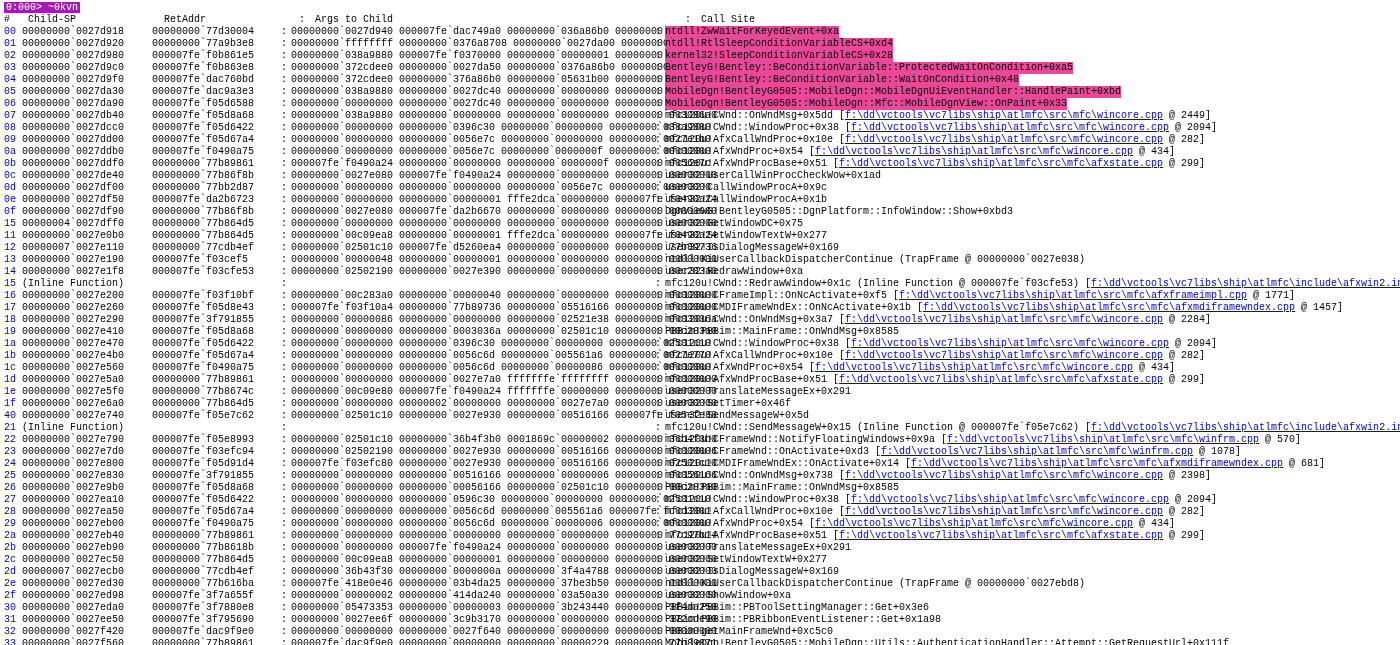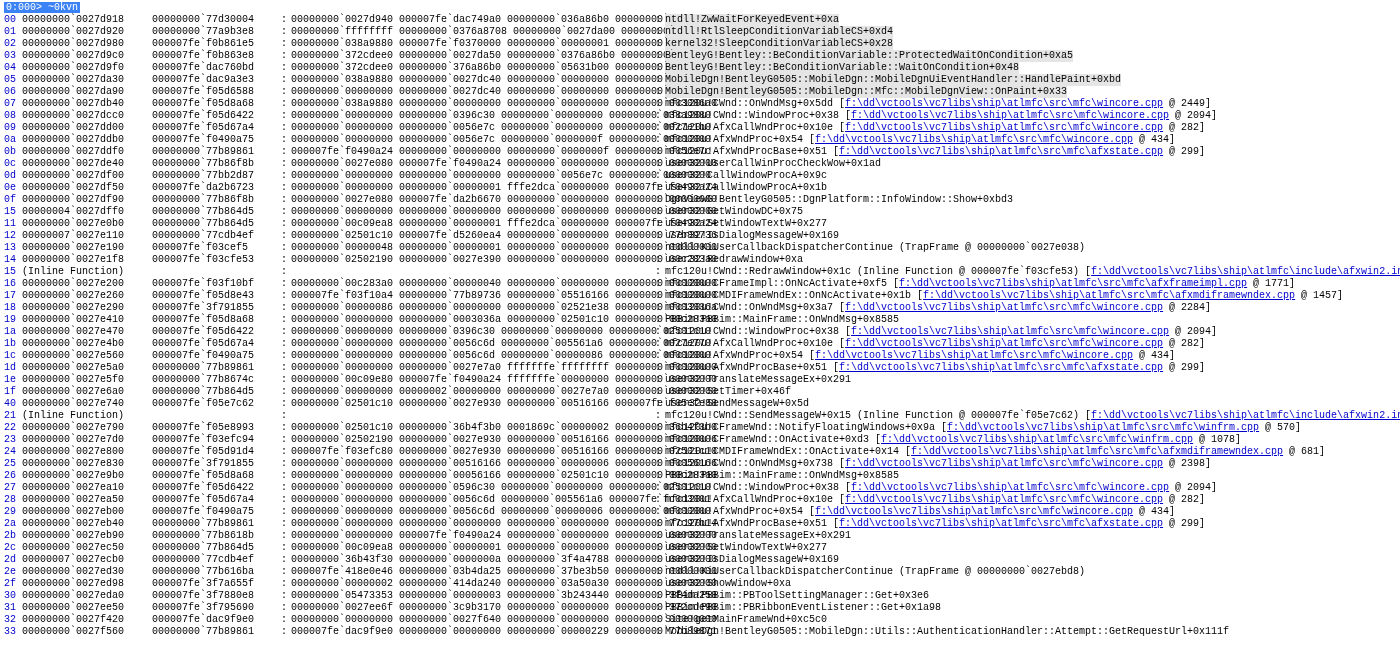--- a/index.html
+++ b/index.html
@@ -1,38 +1,47 @@
 <!DOCTYPE html>
 <html><head>
 <meta charset="utf-8">
 <style>
   html,body{margin:0;padding:0;background:#fff;color:#000;font-family:Consolas,'Courier New',monospace;font-size:10px;line-height:12px;white-space:nowrap}
   #wrap{width:1400px;height:645px;overflow:hidden;position:relative;padding:2px 4px;box-sizing:border-box}
-  .sel{background:#3b82f6;color:#fff;padding:0 2px}
+  .sel{background:#a21caf;color:#fff;padding:0 2px}
   .hdr span{display:inline-block}
   .row{height:12px}
   .idx{display:inline-block;width:18px;color:#0000cc;cursor:pointer}
   .mono{display:inline-block}
   .c-child{width:130px}
   .c-ret{width:125px}
   .c-sep{width:14px;text-align:center}
   .c-args{width:360px}
   .cs{display:inline-block}
-  .hl{background:#e5e5e5}
+  .hl{background:#ec4899}
   a.src{color:#0000cc;text-decoration:underline;cursor:pointer}
   .tail{color:#000}
 </style>
 </head>
 <body>
 <div id="wrap">
 
 <div>
   <span class="sel">0:000&gt; ~0kvn</span>
 </div>
 
+<div class="hdr">
+  <span class="mono" style="width:18px">#</span>
+  <span class="mono c-child">Child-SP</span>
+  <span class="mono c-ret">RetAddr</span>
+  <span class="mono c-sep">:</span>
+  <span class="mono c-args">Args to Child</span>
+  <span class="mono c-sep">:</span>
+  <span class="mono">Call Site</span>
+</div>
 
 <div id="rows">
       <div class="row"><span class="idx">00</span><span class="mono c-child">00000000`0027d918</span><span class="mono c-ret">00000000`77d30004</span><span class="mono c-sep">:</span><span class="mono c-args">00000000`0027d940 000007fe`dac749a0 00000000`036a86b0 00000000`372cde90</span><span class="mono c-sep">:</span><span class="cs hl"><span>ntdll!ZwWaitForKeyedEvent+0xa</span></span></div>
       <div class="row"><span class="idx">01</span><span class="mono c-child">00000000`0027d920</span><span class="mono c-ret">00000000`77a9b3e8</span><span class="mono c-sep">:</span><span class="mono c-args">00000000`ffffffff 00000000`0376a8708 00000000`0027da00 00000000`376a8708</span><span class="mono c-sep">:</span><span class="cs hl"><span>ntdll!RtlSleepConditionVariableCS+0xd4</span></span></div>
       <div class="row"><span class="idx">02</span><span class="mono c-child">00000000`0027d980</span><span class="mono c-ret">000007fe`f0b861e5</span><span class="mono c-sep">:</span><span class="mono c-args">00000000`038a9880 000007fe`f0370000 00000000`00000001 00000000`00000000</span><span class="mono c-sep">:</span><span class="cs hl"><span>kernel32!SleepConditionVariableCS+0x28</span></span></div>
       <div class="row"><span class="idx">03</span><span class="mono c-child">00000000`0027d9c0</span><span class="mono c-ret">000007fe`f0b863e8</span><span class="mono c-sep">:</span><span class="mono c-args">00000000`372cdee0 00000000`0027da50 00000000`0376a86b0 00000000`77b87270</span><span class="mono c-sep">:</span><span class="cs hl"><span>BentleyG!Bentley::BeConditionVariable::ProtectedWaitOnCondition+0xa5</span></span></div>
       <div class="row"><span class="idx">04</span><span class="mono c-child">00000000`0027d9f0</span><span class="mono c-ret">000007fe`dac760bd</span><span class="mono c-sep">:</span><span class="mono c-args">00000000`372cdee0 00000000`376a86b0 00000000`05631b00 00000000`00000000</span><span class="mono c-sep">:</span><span class="cs hl"><span>BentleyG!Bentley::BeConditionVariable::WaitOnCondition+0x48</span></span></div>
       <div class="row"><span class="idx">05</span><span class="mono c-child">00000000`0027da30</span><span class="mono c-ret">000007fe`dac9a3e3</span><span class="mono c-sep">:</span><span class="mono c-args">00000000`038a9880 00000000`0027dc40 00000000`00000000 00000000`00000000</span><span class="mono c-sep">:</span><span class="cs hl"><span>MobileDgn!BentleyG0505::MobileDgn::MobileDgnUiEventHandler::HandlePaint+0xbd</span></span></div>
       <div class="row"><span class="idx">06</span><span class="mono c-child">00000000`0027da90</span><span class="mono c-ret">000007fe`f05d6588</span><span class="mono c-sep">:</span><span class="mono c-args">00000000`00000000 00000000`0027dc40 00000000`00000000 00000000`00000000</span><span class="mono c-sep">:</span><span class="cs hl"><span>MobileDgn!BentleyG0505::MobileDgn::Mfc::MobileDgnView::OnPaint+0x33</span></span></div>
       <div class="row"><span class="idx">07</span><span class="mono c-child">00000000`0027db40</span><span class="mono c-ret">000007fe`f05d8a68</span><span class="mono c-sep">:</span><span class="mono c-args">00000000`038a9880 00000000`00000000 00000000`00000000 00000000`003086a0</span><span class="mono c-sep">:</span><span class="cs"><span>mfc120u!CWnd::OnWndMsg+0x5dd [</span><a class="src">f:\dd\vctools\vc7libs\ship\atlmfc\src\mfc\wincore.cpp</a><span class="tail"> @ 2449]</span></span></div>
@@ -71,17 +80,17 @@
       <div class="row"><span class="idx">28</span><span class="mono c-child">00000000`0027ea50</span><span class="mono c-ret">000007fe`f05d67a4</span><span class="mono c-sep">:</span><span class="mono c-args">00000000`00000000 00000000`0056c6d 00000000`005561a6 000007fe`fc0d3001</span><span class="mono c-sep">:</span><span class="cs"><span>mfc120u!AfxCallWndProc+0x10e [</span><a class="src">f:\dd\vctools\vc7libs\ship\atlmfc\src\mfc\wincore.cpp</a><span class="tail"> @ 282]</span></span></div>
       <div class="row"><span class="idx">29</span><span class="mono c-child">00000000`0027eb00</span><span class="mono c-ret">000007fe`f0490a75</span><span class="mono c-sep">:</span><span class="mono c-args">00000000`00000000 00000000`0056c6d 00000000`00000006 00000000`00000000</span><span class="mono c-sep">:</span><span class="cs"><span>mfc120u!AfxWndProc+0x54 [</span><a class="src">f:\dd\vctools\vc7libs\ship\atlmfc\src\mfc\wincore.cpp</a><span class="tail"> @ 434]</span></span></div>
       <div class="row"><span class="idx">2a</span><span class="mono c-child">00000000`0027eb40</span><span class="mono c-ret">00000000`77b89861</span><span class="mono c-sep">:</span><span class="mono c-args">00000000`00000000 00000000`00000000 00000000`00000000 00000000`77c97b14</span><span class="mono c-sep">:</span><span class="cs"><span>mfc120u!AfxWndProcBase+0x51 [</span><a class="src">f:\dd\vctools\vc7libs\ship\atlmfc\src\mfc\afxstate.cpp</a><span class="tail"> @ 299]</span></span></div>
       <div class="row"><span class="idx">2b</span><span class="mono c-child">00000000`0027eb90</span><span class="mono c-ret">00000000`77b8618b</span><span class="mono c-sep">:</span><span class="mono c-args">00000000`00000000 000007fe`f0490a24 00000000`00000000 00000000`00000000</span><span class="mono c-sep">:</span><span class="cs"><span>user32!TranslateMessageEx+0x291</span></span></div>
       <div class="row"><span class="idx">2c</span><span class="mono c-child">00000000`0027ec50</span><span class="mono c-ret">00000000`77b864d5</span><span class="mono c-sep">:</span><span class="mono c-args">00000000`00c09ea8 00000000`00000001 00000000`00000000 00000000`00000000</span><span class="mono c-sep">:</span><span class="cs"><span>user32!SetWindowTextW+0x277</span></span></div>
       <div class="row"><span class="idx">2d</span><span class="mono c-child">00000007`0027ecb0</span><span class="mono c-ret">00000000`77cdb4ef</span><span class="mono c-sep">:</span><span class="mono c-args">00000000`36b43f30 00000000`0000000a 00000000`3f4a4788 00000000`00000000</span><span class="mono c-sep">:</span><span class="cs"><span>user32!IsDialogMessageW+0x169</span></span></div>
       <div class="row"><span class="idx">2e</span><span class="mono c-child">00000000`0027ed30</span><span class="mono c-ret">00000000`77b616ba</span><span class="mono c-sep">:</span><span class="mono c-args">000007fe`418e0e46 00000000`03b4da25 00000000`37be3b50 00000000`00000000</span><span class="mono c-sep">:</span><span class="cs"><span>ntdll!KiUserCallbackDispatcherContinue (TrapFrame @ 00000000`0027ebd8)</span></span></div>
       <div class="row"><span class="idx">2f</span><span class="mono c-child">00000000`0027ed98</span><span class="mono c-ret">000007fe`3f7a655f</span><span class="mono c-sep">:</span><span class="mono c-args">00000000`00000002 00000000`414da240 00000000`03a50a30 00000000`00000000</span><span class="mono c-sep">:</span><span class="cs"><span>user32!ShowWindow+0xa</span></span></div>
       <div class="row"><span class="idx">30</span><span class="mono c-child">00000000`0027eda0</span><span class="mono c-ret">000007fe`3f7880e8</span><span class="mono c-sep">:</span><span class="mono c-args">00000000`05473353 00000000`00000003 00000000`3b243440 00000000`3f4da258</span><span class="mono c-sep">:</span><span class="cs"><span>PBBim!PBBim::PBToolSettingManager::Get+0x3e6</span></span></div>
       <div class="row"><span class="idx">31</span><span class="mono c-child">00000000`0027ee50</span><span class="mono c-ret">000007fe`3f795690</span><span class="mono c-sep">:</span><span class="mono c-args">00000000`0027ee6f 00000000`3c9b3170 00000000`00000000 00000000`372cde90</span><span class="mono c-sep">:</span><span class="cs"><span>PBBim!PBBim::PBRibbonEventListener::Get+0x1a98</span></span></div>
-      <div class="row"><span class="idx">32</span><span class="mono c-child">00000000`0027f420</span><span class="mono c-ret">000007fe`dac9f9e0</span><span class="mono c-sep">:</span><span class="mono c-args">00000000`00000000 00000000`0027f640 00000000`00000000 00000000`00000000</span><span class="mono c-sep">:</span><span class="cs"><span>Site!getMainFrameWnd+0xc5c0</span></span></div>
+      <div class="row"><span class="idx">32</span><span class="mono c-child">00000000`0027f420</span><span class="mono c-ret">000007fe`dac9f9e0</span><span class="mono c-sep">:</span><span class="mono c-args">00000000`00000000 00000000`0027f640 00000000`00000000 00000000`00000000</span><span class="mono c-sep">:</span><span class="cs"><span>PBBim!getMainFrameWnd+0xc5c0</span></span></div>
       <div class="row"><span class="idx">33</span><span class="mono c-child">00000000`0027f560</span><span class="mono c-ret">00000000`77b89861</span><span class="mono c-sep">:</span><span class="mono c-args">000007fe`dac9f9e0 00000000`00000000 00000000`00000229 00000000`77b89871</span><span class="mono c-sep">:</span><span class="cs"><span>MobileDgn!BentleyG0505::MobileDgn::Utils::AuthenticationHandler::Attempt::GetRequestUrl+0x111f</span></span></div>
     </div>
 
 </div>
 
 </body></html>

